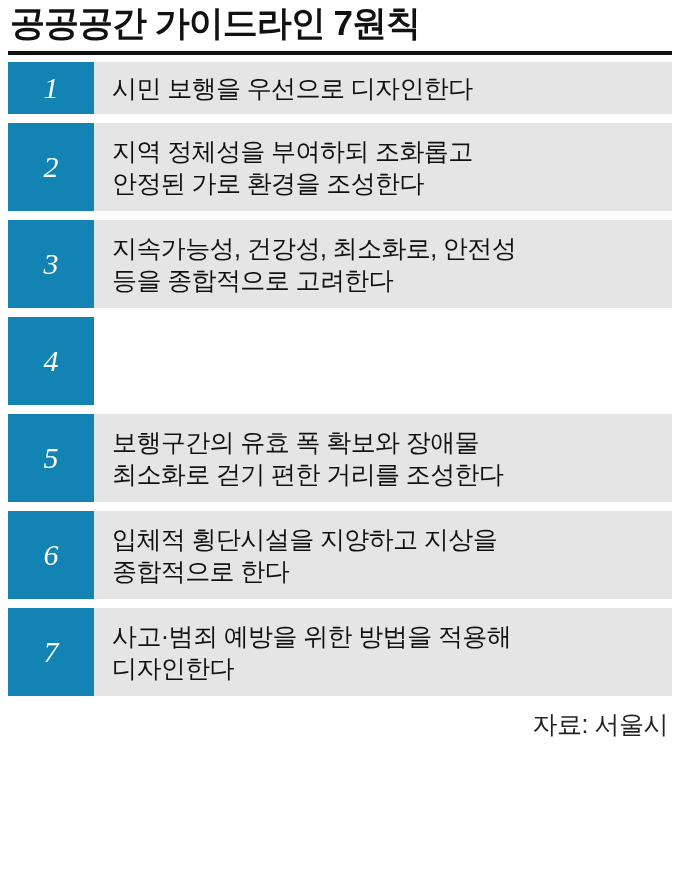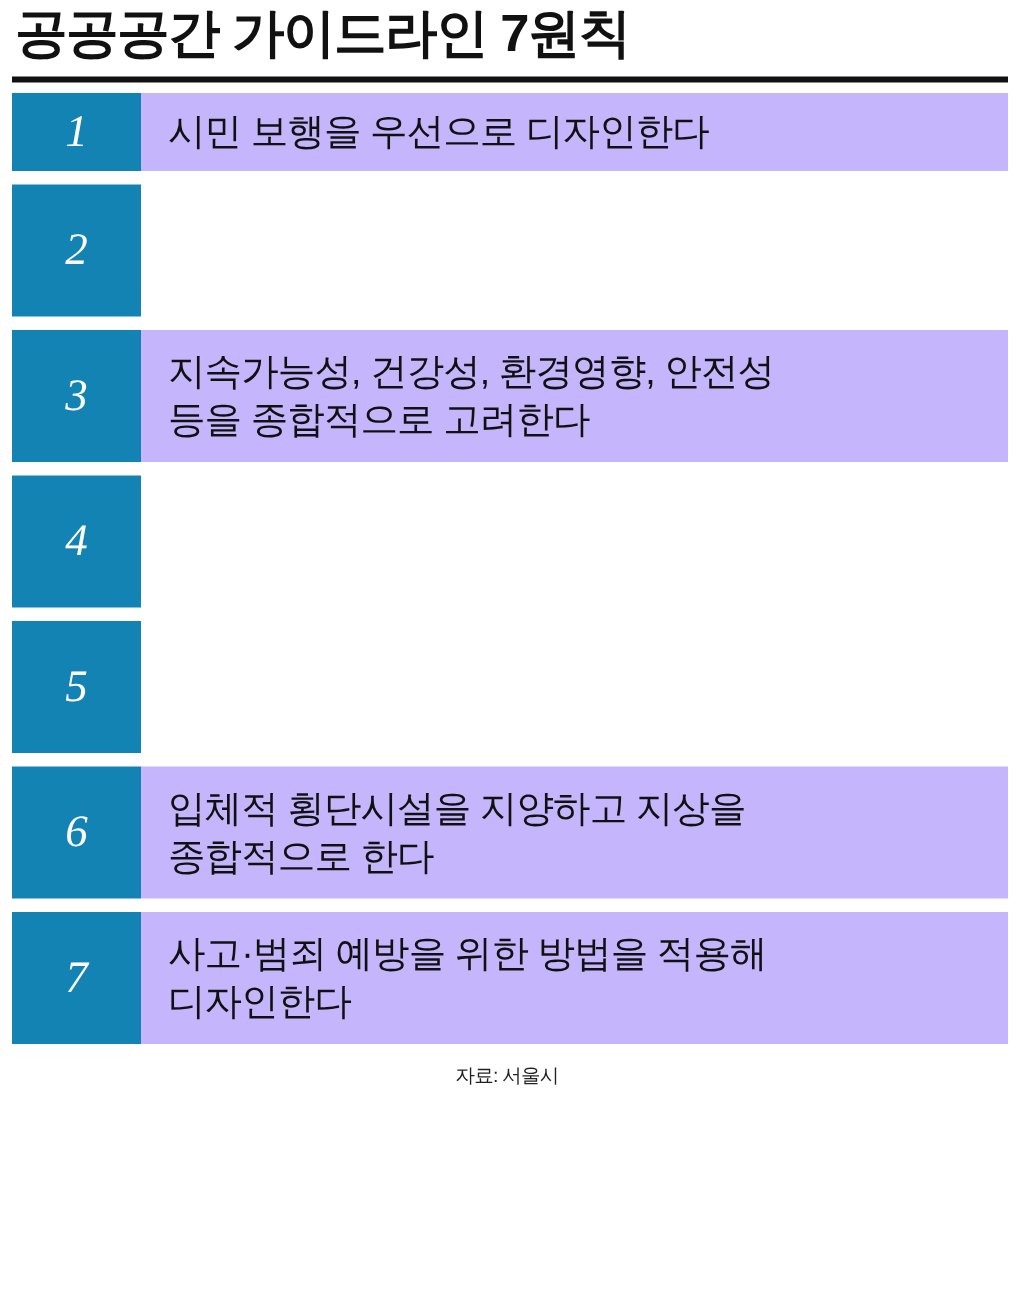--- a/index.html
+++ b/index.html
@@ -57,39 +57,39 @@
     align-items: center;
     justify-content: center;
     font-family: "Liberation Serif", "DejaVu Serif", serif;
     font-style: italic;
     font-size: 30px;
     font-weight: normal;
     line-height: 1;
   }
   .text-cell {
     flex: 1 1 auto;
-    background: #c4b5fd;
+    background: #e5e5e5;
     display: flex;
     align-items: center;
     padding: 4px 10px 4px 18px;
     box-sizing: border-box;
   }
   .text-cell .line {
     font-size: 25px;
     line-height: 1.28;
     letter-spacing: -0.6px;
     color: #111111;
     white-space: pre-line;
     font-weight: 500;
   }
   .row.tall { min-height: 88px; }
   .source {
     margin-top: 12px;
-    text-align: center;
-    font-size: 13px;
+    text-align: right;
+    font-size: 25px;
     color: #222222;
     letter-spacing: -0.5px;
     padding-right: 4px;
   }
 </style>
 </head>
 <body>
 
 <div class="infographic">
 
@@ -100,36 +100,44 @@
 
     <div class="row">
       <div class="num-cell">1</div>
       <div class="text-cell">
         <div class="line">시민 보행을 우선으로 디자인한다</div>
       </div>
     </div>
 
     <div class="row tall">
       <div class="num-cell">2</div>
+      <div class="text-cell">
+        <div class="line">지역 정체성을 부여하되 조화롭고
+안정된 가로 환경을 조성한다</div>
+      </div>
     </div>
 
     <div class="row tall">
       <div class="num-cell">3</div>
       <div class="text-cell">
-        <div class="line">지속가능성, 건강성, 환경영향, 안전성
+        <div class="line">지속가능성, 건강성, 최소화로, 안전성
 등을 종합적으로 고려한다</div>
       </div>
     </div>
 
     <div class="row tall">
       <div class="num-cell">4</div>
     </div>
 
     <div class="row tall">
       <div class="num-cell">5</div>
+      <div class="text-cell">
+        <div class="line">보행구간의 유효 폭 확보와 장애물
+최소화로 걷기 편한 거리를 조성한다</div>
+      </div>
     </div>
 
     <div class="row tall">
       <div class="num-cell">6</div>
       <div class="text-cell">
         <div class="line">입체적 횡단시설을 지양하고 지상을
 종합적으로 한다</div>
       </div>
     </div>
 

